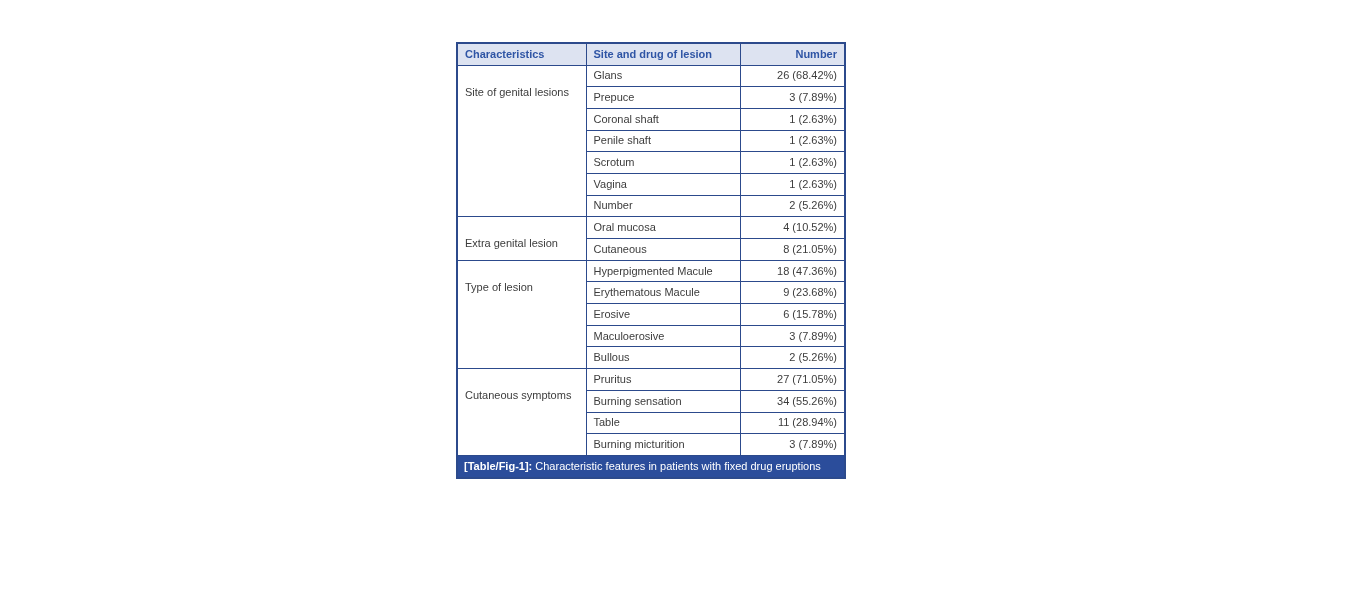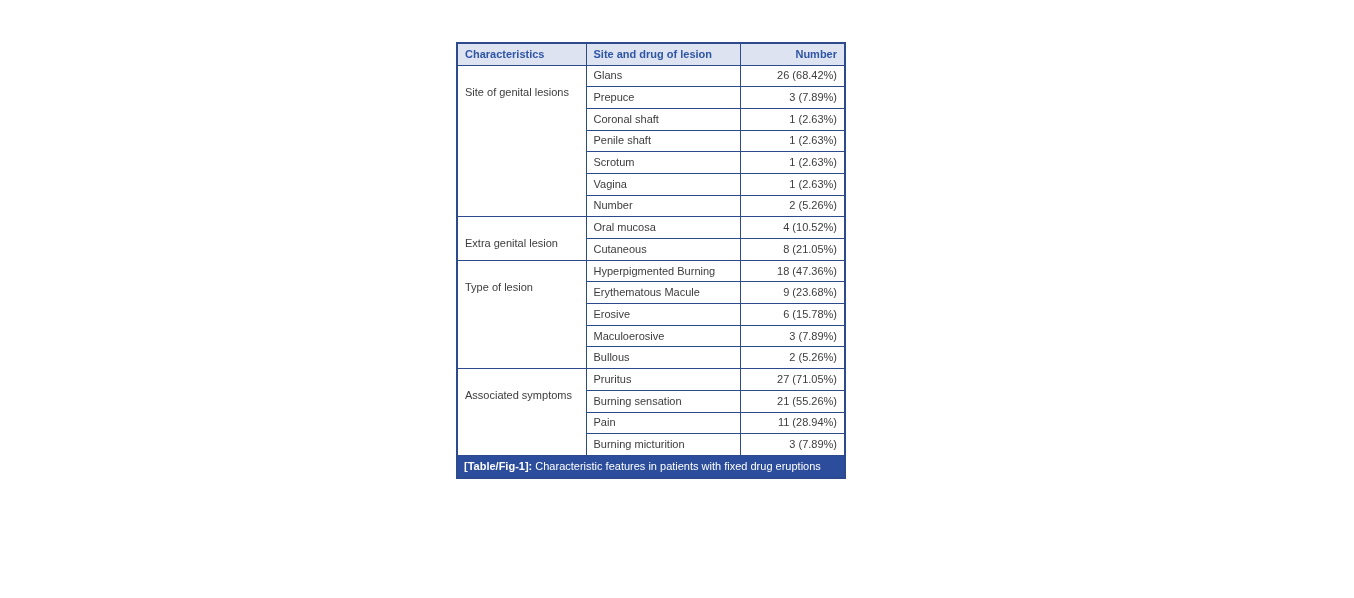--- a/index.html
+++ b/index.html
@@ -113,51 +113,51 @@
         <td>Oral mucosa</td>
         <td class="center">4 (10.52%)</td>
       </tr>
       <tr>
         <td>Cutaneous</td>
         <td class="center">8 (21.05%)</td>
       </tr>
 
       <tr>
         <td rowspan="5" class="charcell">Type of lesion</td>
-        <td>Hyperpigmented Burning</td>
+        <td>Hyperpigmented Macule</td>
         <td class="center">18 (47.36%)</td>
       </tr>
       <tr>
         <td>Erythematous Macule</td>
         <td class="center">9 (23.68%)</td>
       </tr>
       <tr>
         <td>Erosive</td>
         <td class="center">6 (15.78%)</td>
       </tr>
       <tr>
         <td>Maculoerosive</td>
         <td class="center">3 (7.89%)</td>
       </tr>
       <tr>
         <td>Bullous</td>
         <td class="center">2 (5.26%)</td>
       </tr>
 
       <tr>
-        <td rowspan="4" class="charcell">Associated symptoms</td>
+        <td rowspan="4" class="charcell">Cutaneous symptoms</td>
         <td>Pruritus</td>
         <td class="center">27 (71.05%)</td>
       </tr>
       <tr>
         <td>Burning sensation</td>
-        <td class="center">21 (55.26%)</td>
+        <td class="center">34 (55.26%)</td>
       </tr>
       <tr>
-        <td>Pain</td>
+        <td>Table</td>
         <td class="center">11 (28.94%)</td>
       </tr>
       <tr>
         <td>Burning micturition</td>
         <td class="center">3 (7.89%)</td>
       </tr>
     </tbody>
     <tfoot>
       <tr>
         <td colspan="3" class="caption-cell">

